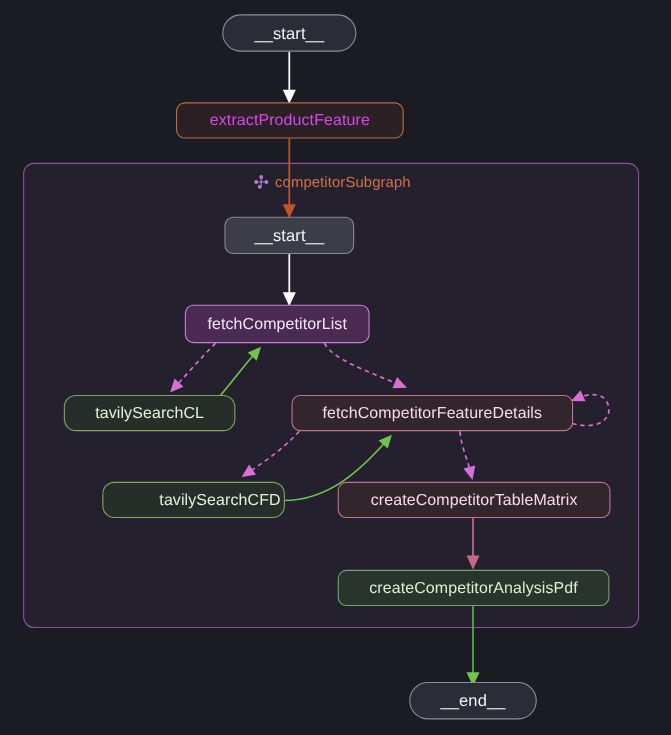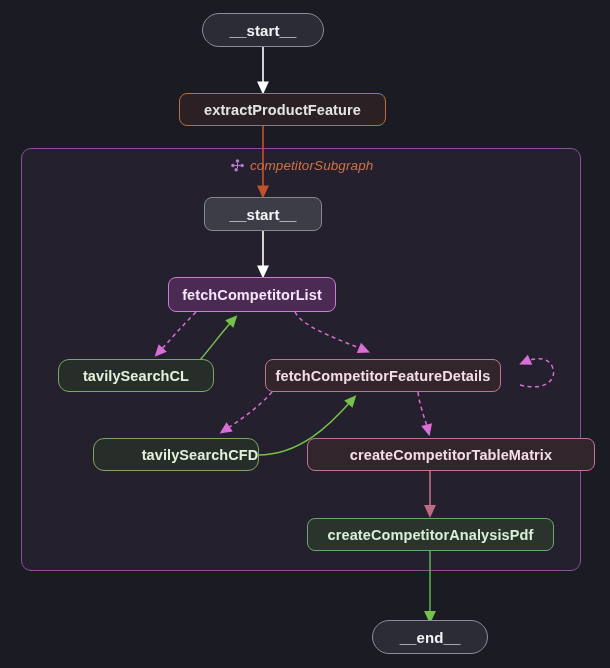--- a/index.html
+++ b/index.html
@@ -24,21 +24,20 @@
   }
   .node {
     position: absolute;
     display: flex;
     align-items: center;
     justify-content: center;
     border-width: 1px;
     border-style: solid;
     white-space: nowrap;
     letter-spacing: 0.1px;
-    font-weight: bold;
   }
   
   .pill {
     border-radius: 18px;
     background: #2b2c35;
     border-color: #8b8d99;
     color: #f2f3f7;
     font-size: 15px;
   }
   
@@ -49,22 +48,21 @@
     color: #f4f5f8;
     font-size: 15px;
   }
   .box {
     border-radius: 8px;
     font-size: 14.5px;
   }
   .box-orange {
     background: #2b2124;
     border-color: #bf6a45;
-    color: #e5e5e5;
-    margin-left: 19px;
+    color: #d946ef;
   }
   .box-purple {
     background: #4b2a54;
     border-color: #c77fd4;
     color: #f4e6f8;
   }
   .box-green {
     background: #272e2a;
     border-color: #7ba85f;
     color: #e4f0da;
@@ -93,21 +91,20 @@
   #subgraph-label {
     position: absolute;
     left: 230px;
     top: 158px;
     display: flex;
     align-items: center;
     gap: 5px;
     font-size: 13.5px;
     color: #cf7348;
     letter-spacing: 0.1px;
-    font-style: italic;
   }
   #subgraph-label .glyph {
     width: 15px; height: 15px;
     display: inline-block;
     line-height: 0;
   }
 </style>
 </head>
 <body>
 
@@ -185,29 +182,29 @@
   </div>
 
   <div class="node box box-purple" style="left:168px; top:277px; width:168px; height:35px;">
     <span>fetchCompetitorList</span>
   </div>
 
   <div class="node box box-green" style="left:58px; top:359px; width:156px; height:33px;">
     <span>tavilySearchCL</span>
   </div>
 
-  <div class="node box box-rose" style="left:265px; top:359px; width:236px; height:33px;">
+  <div class="node box box-rose" style="left:265px; top:359px; width:256px; height:33px;">
     <span>fetchCompetitorFeatureDetails</span>
   </div>
 
   <div class="node box box-green" style="left:93px; top:438px; width:166px; height:33px;padding-left:48px;">
     <span>tavilySearchCFD</span>
   </div>
 
-  <div class="node box box-rose" style="left:307px; top:438px; width:288px; height:33px;text-align:right;">
+  <div class="node box box-rose" style="left:307px; top:438px; width:248px; height:33px;text-align:right;">
     <span>createCompetitorTableMatrix</span>
   </div>
 
   <div class="node box box-green2" style="left:307px; top:518px; width:247px; height:33px;">
     <span>createCompetitorAnalysisPdf</span>
   </div>
 
   <div class="node pill" style="left:372px; top:620px; width:116px; height:34px;">
     <span>__end__</span>
   </div>

